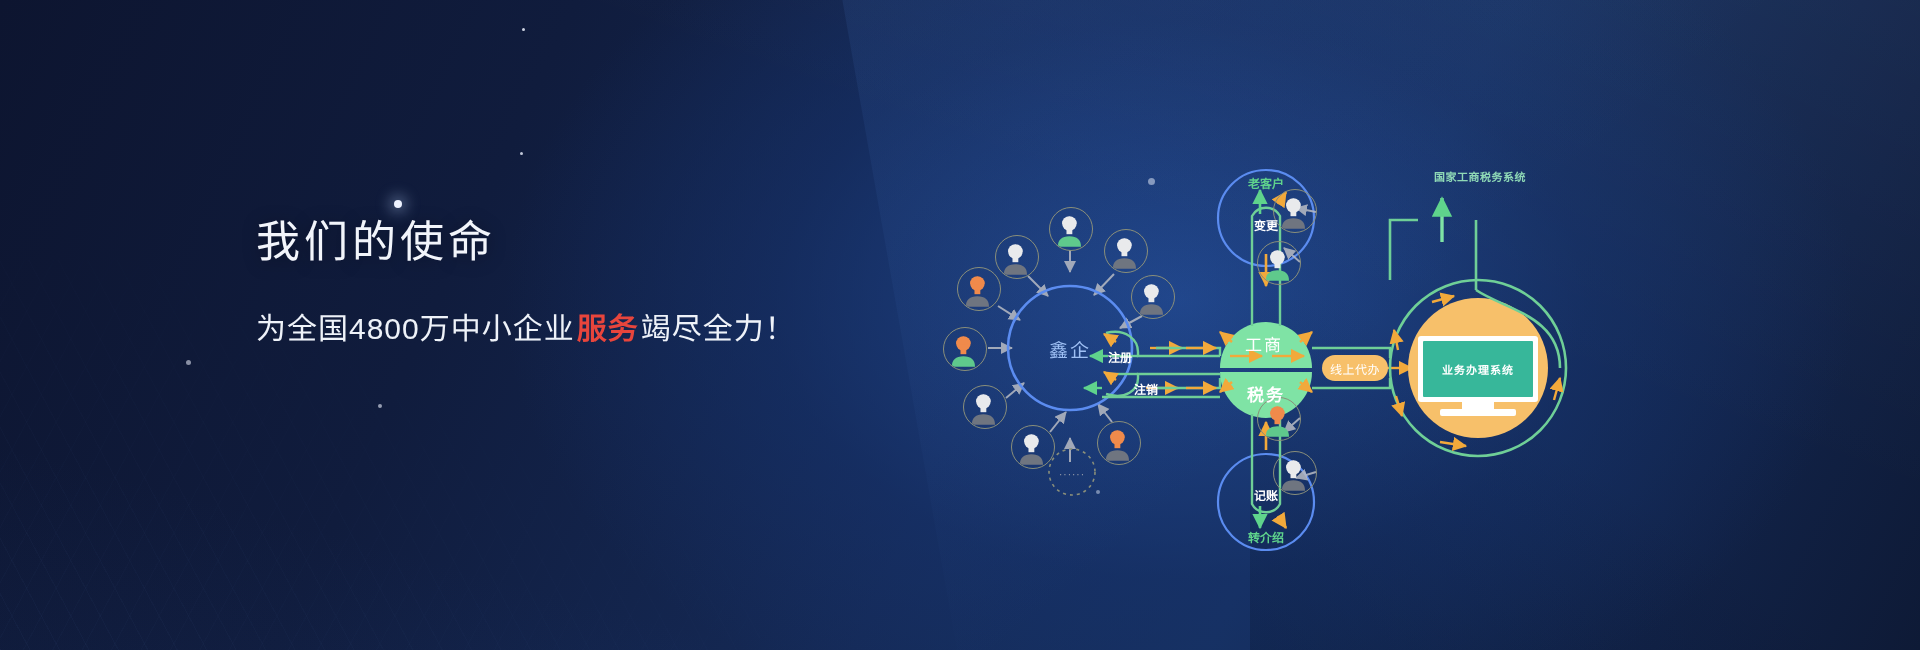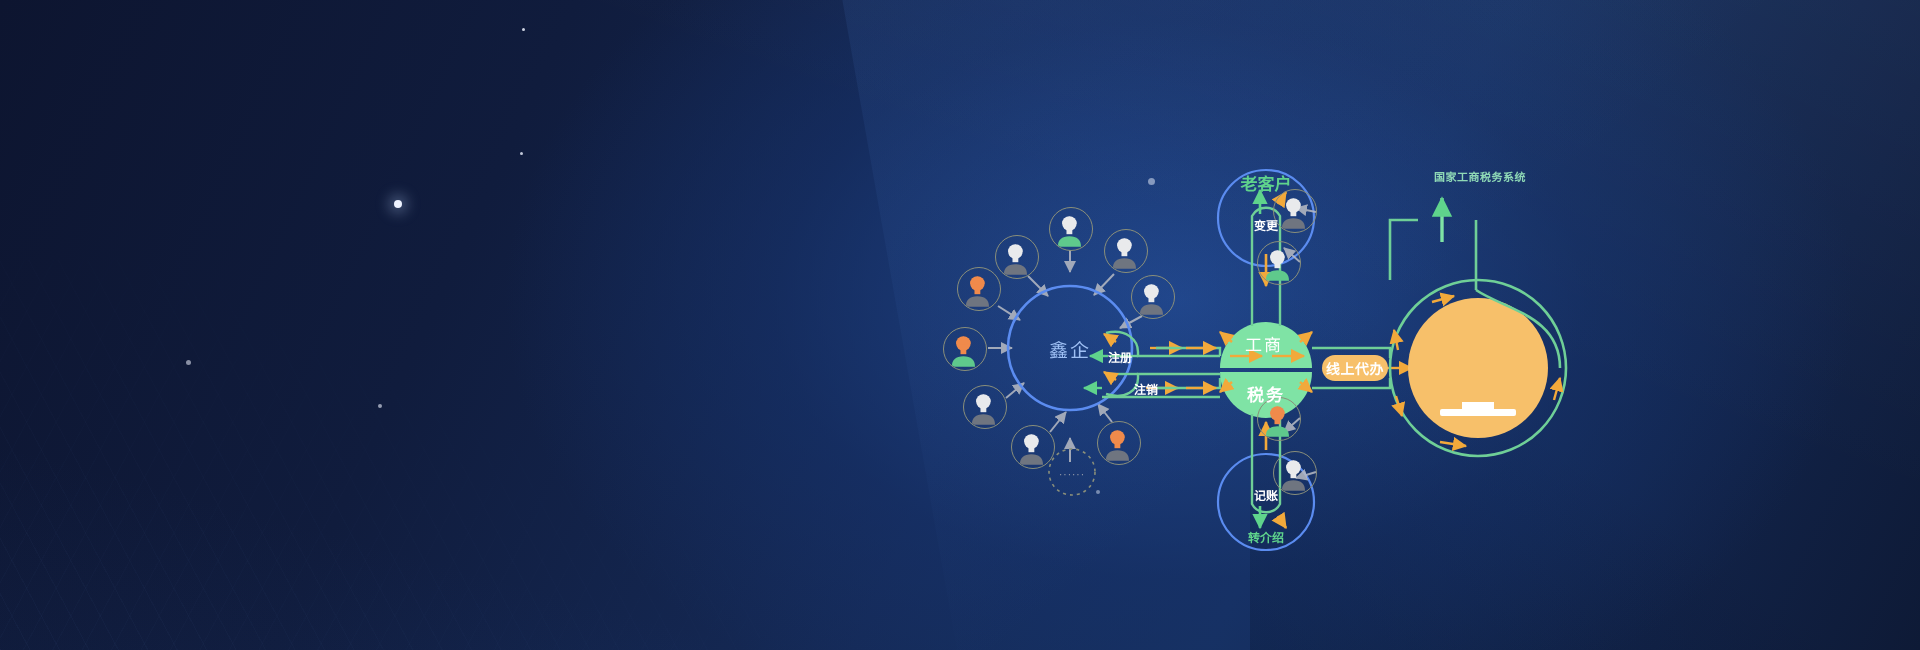--- a/index.html
+++ b/index.html
@@ -63,20 +63,24 @@
   <div class="mesh"></div>
 
   <div class="star" style="left:522px;top:28px;width:3px;height:3px;opacity:.85;"></div>
   <div class="star" style="left:520px;top:152px;width:3px;height:3px;opacity:.8;"></div>
   <div class="star" style="left:394px;top:200px;width:8px;height:8px;box-shadow:0 0 14px 5px rgba(190,215,255,.35);"></div>
   <div class="star" style="left:186px;top:360px;width:5px;height:5px;opacity:.55;"></div>
   <div class="star" style="left:378px;top:404px;width:4px;height:4px;opacity:.6;"></div>
   <div class="star" style="left:1148px;top:178px;width:7px;height:7px;opacity:.5;"></div>
   <div class="star" style="left:1096px;top:490px;width:4px;height:4px;opacity:.45;"></div>
 
+  <div id="copy">
+    <h1 id="headline">我们的使命</h1>
+    <div id="subline"><span>为全国4800万中小企业</span><span class="hl">服务</span><span>竭尽全力！</span></div>
+  </div>
 
   <div id="diagram">
 
     <svg width="620" height="360" viewBox="0 0 620 360">
       <defs>
         <marker id="oarrow" markerWidth="7" markerHeight="7" refX="5.5" refY="3" orient="auto">
           <path d="M0,0 L6,3 L0,6 Z" fill="#f2a93b"></path>
         </marker>
         <marker id="garrow" markerWidth="7" markerHeight="7" refX="5.5" refY="3" orient="auto">
           <path d="M0,0 L6,3 L0,6 Z" fill="#5fd38c"></path>
@@ -319,36 +323,41 @@
           <svg width="38.8" height="38.8" viewBox="0 0 40 40">
             <circle cx="20" cy="20" r="20" fill="transparent"></circle>
             <circle cx="20" cy="16" r="7.5" fill="#e9eaec"></circle>
             <path d="M20 9 a7.5 7.5 0 0 0 -7.5 7 q7.5 1.6 15 0 A7.5 7.5 0 0 0 20 9 Z" fill="#e9eaec"></path>
             <path d="M8 40 q0 -11 12 -11 q12 0 12 11 Z" fill="#6f7580"></path>
             <rect x="17" y="22" width="6" height="5" fill="#e9eaec"></rect>
           </svg>
         </div>
       </div>
 
+    <div style="position:absolute;left:498px;top:186px;width:120px;height:66px;background:#ffffff;border-radius:3px;padding:5px;box-sizing:border-box;">
+      <div style="width:100%;height:100%;background:#37b79a;border-radius:1px;display:flex;align-items:center;justify-content:center;">
+        <span style="color:#fff;font-size:11px;font-weight:700;letter-spacing:1px;">业务办理系统</span>
+      </div>
+    </div>
     <div style="position:absolute;left:542px;top:252px;width:32px;height:7px;background:#fff;"></div>
     <div style="position:absolute;left:520px;top:259px;width:76px;height:7px;background:#fff;border-radius:2px;"></div>
 
     <div style="position:absolute;left:402px;top:205px;width:66px;height:26px;background:#f7c06a;border-radius:13px;display:flex;align-items:center;justify-content:center;">
-      <span style="color:#ffffff;font-size:14px;font-weight:700;letter-spacing:.5px;">线上代办</span>
+      <span style="color:#ffffff;font-size:12px;font-weight:400;letter-spacing:.5px;">线上代办</span>
     </div>
 
     <span class="dlabel" style="left:150px;top:198px;color:#9fc0f5;font-size:19px;font-weight:400;letter-spacing:2px;">鑫企</span>
 
     <span class="dlabel" style="left:200px;top:206px;color:#ffffff;font-size:12px;font-weight:700;">注册</span>
     <span class="dlabel" style="left:205px;top:238px;color:#ffffff;font-size:12px;font-weight:700;margin-left:21px;">注销</span>
 
     <span class="dlabel" style="left:344px;top:193px;color:#ffffff;font-size:17px;font-weight:400;letter-spacing:2px;">工商</span>
     <span class="dlabel" style="left:346px;top:243px;color:#ffffff;font-size:17px;font-weight:700;letter-spacing:2px;">税务</span>
 
-    <span class="dlabel" style="left:346px;top:32px;color:#5fd38c;font-size:17px;font-weight:700;">老客户</span>
+    <span class="dlabel" style="left:346px;top:32px;color:#5fd38c;font-size:12px;font-weight:700;">老客户</span>
     <span class="dlabel" style="left:346px;top:74px;color:#ffffff;font-size:12px;font-weight:700;">变更</span>
 
     <span class="dlabel" style="left:346px;top:344px;color:#ffffff;font-size:12px;font-weight:700;">记账</span>
     <span class="dlabel" style="left:346px;top:386px;color:#5fd38c;font-size:12px;font-weight:700;">转介绍</span>
 
     <span class="dlabel" style="left:560px;top:-2px;color:#8fd9b6;font-size:11px;font-weight:700;letter-spacing:.5px;margin-top:28px;">国家工商税务系统</span>
 
     <span class="dlabel" style="left:152px;top:324px;color:#9aa0ad;font-size:10px;letter-spacing:1px;">······</span>
   </div>
 </div>

